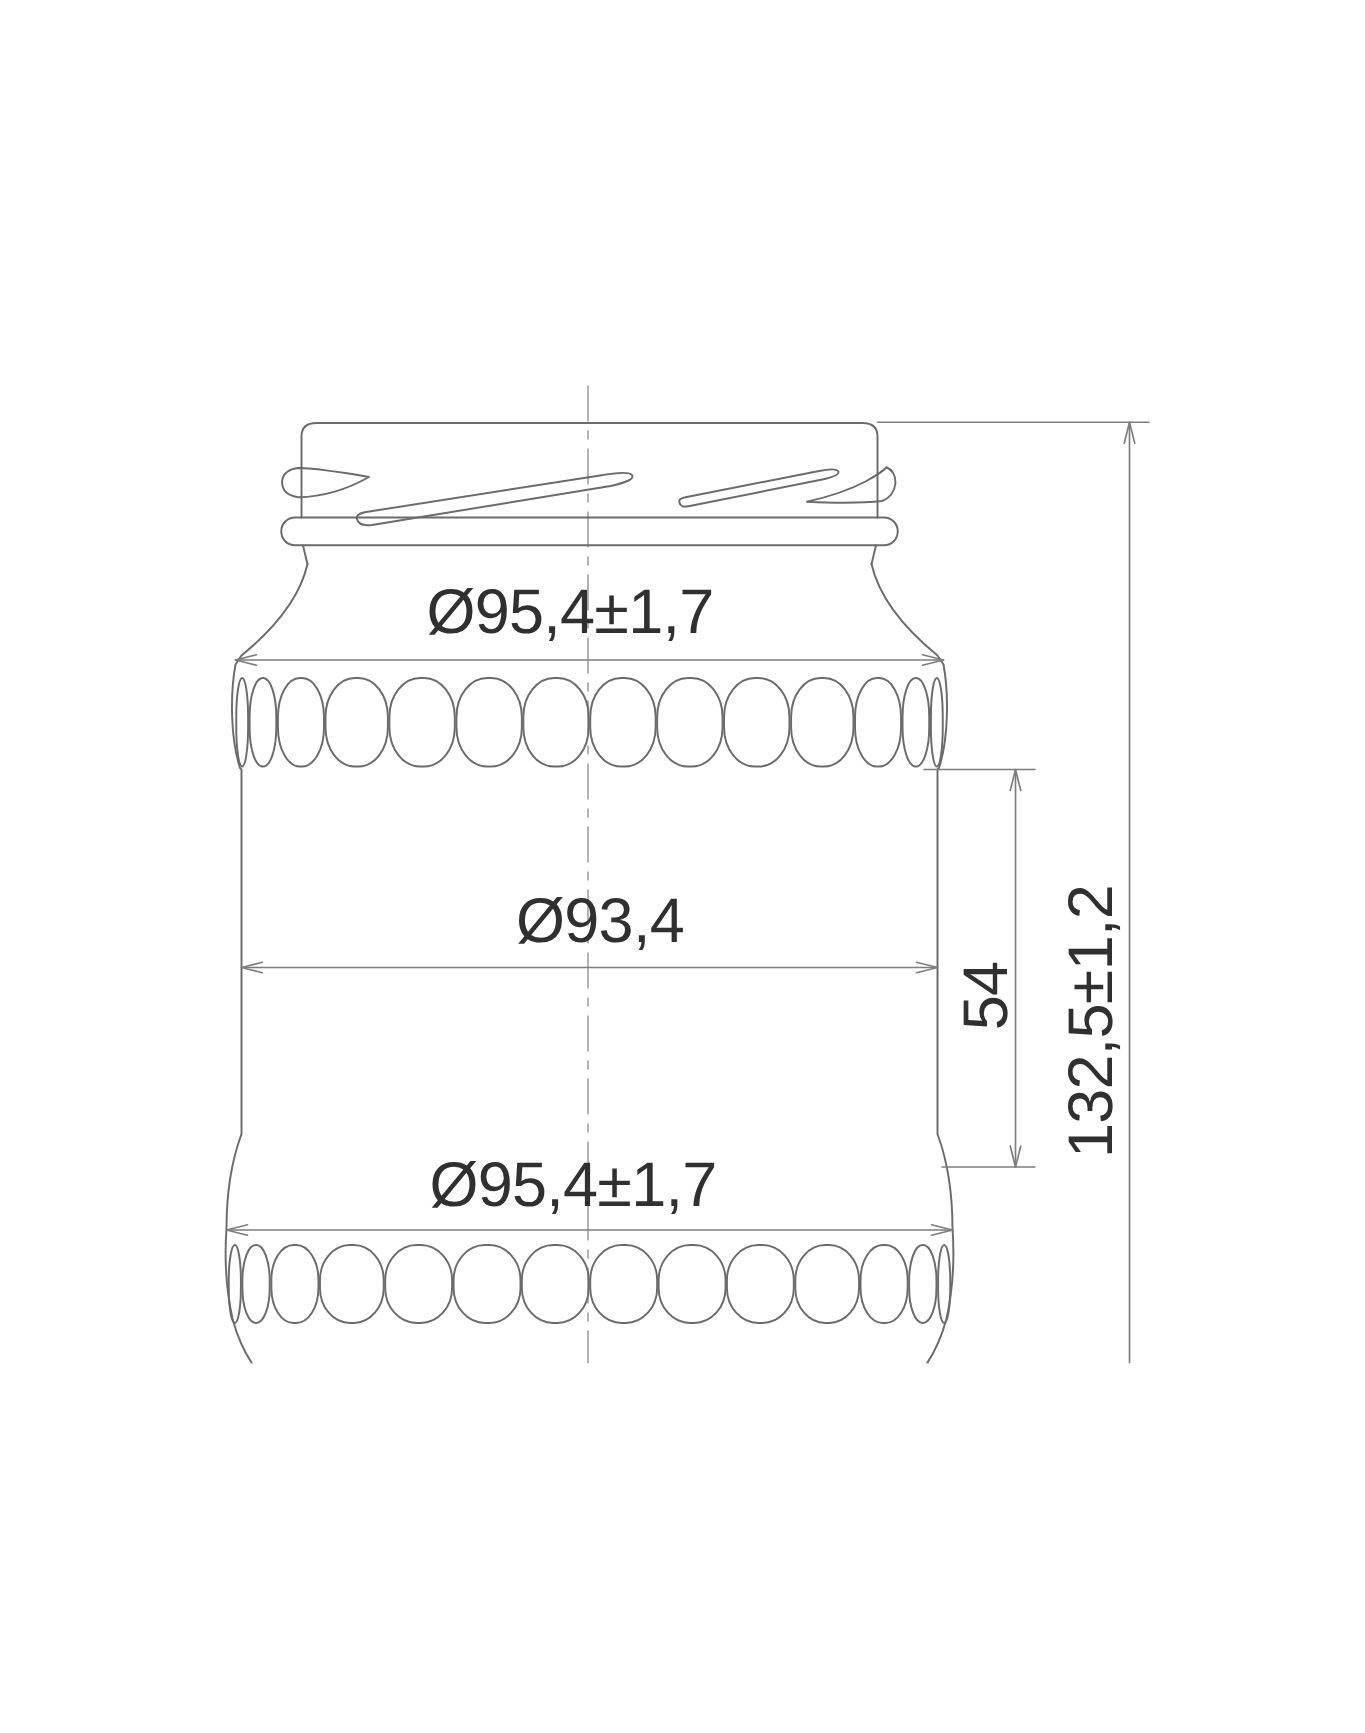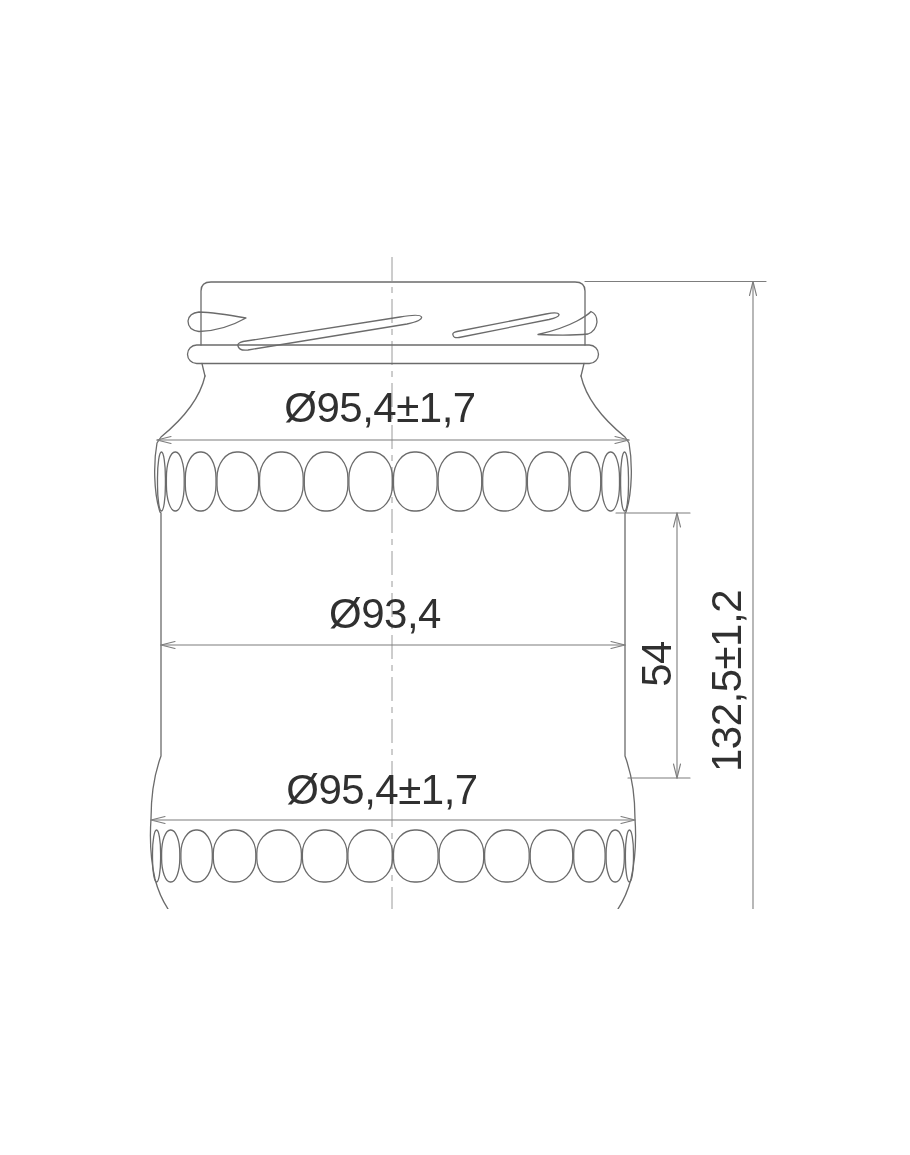--- a/index.html
+++ b/index.html
@@ -135,21 +135,21 @@
         <path class="dim" d="M 233,944.5 L 768,944.5"></path>
         <path class="dim" d="M 753,281.5 L 753,944.5"></path>
         <polyline class="dim" points="749.5,295.5 753,281.5 756.5,295.5"></polyline>
         <polyline class="dim" points="749.5,930.5 753,944.5 756.5,930.5"></polyline>
       </g>
     </g>
   </svg>
 
   <div class="dimlabel" style="left:230px;top:386px;width:300px;">Ø95,4±1,7</div>
 
-  <div class="dimlabel" style="left:235px;top:592px;width:300px;">Ø93,4</div>
+  <div class="dimlabel" style="left:250px;top:592px;width:300px;">Ø93,4</div>
 
   <div class="dimlabel" style="left:232px;top:768px;width:300px;">Ø95,4±1,7</div>
 
   <div class="dimlabel rot" style="left:607px;top:642px;width:100px;">54</div>
 
   <div class="dimlabel rot" style="left:607px;top:659px;width:240px;">132,5±1,2</div>
 
 </figure>
 
 </body></html>

